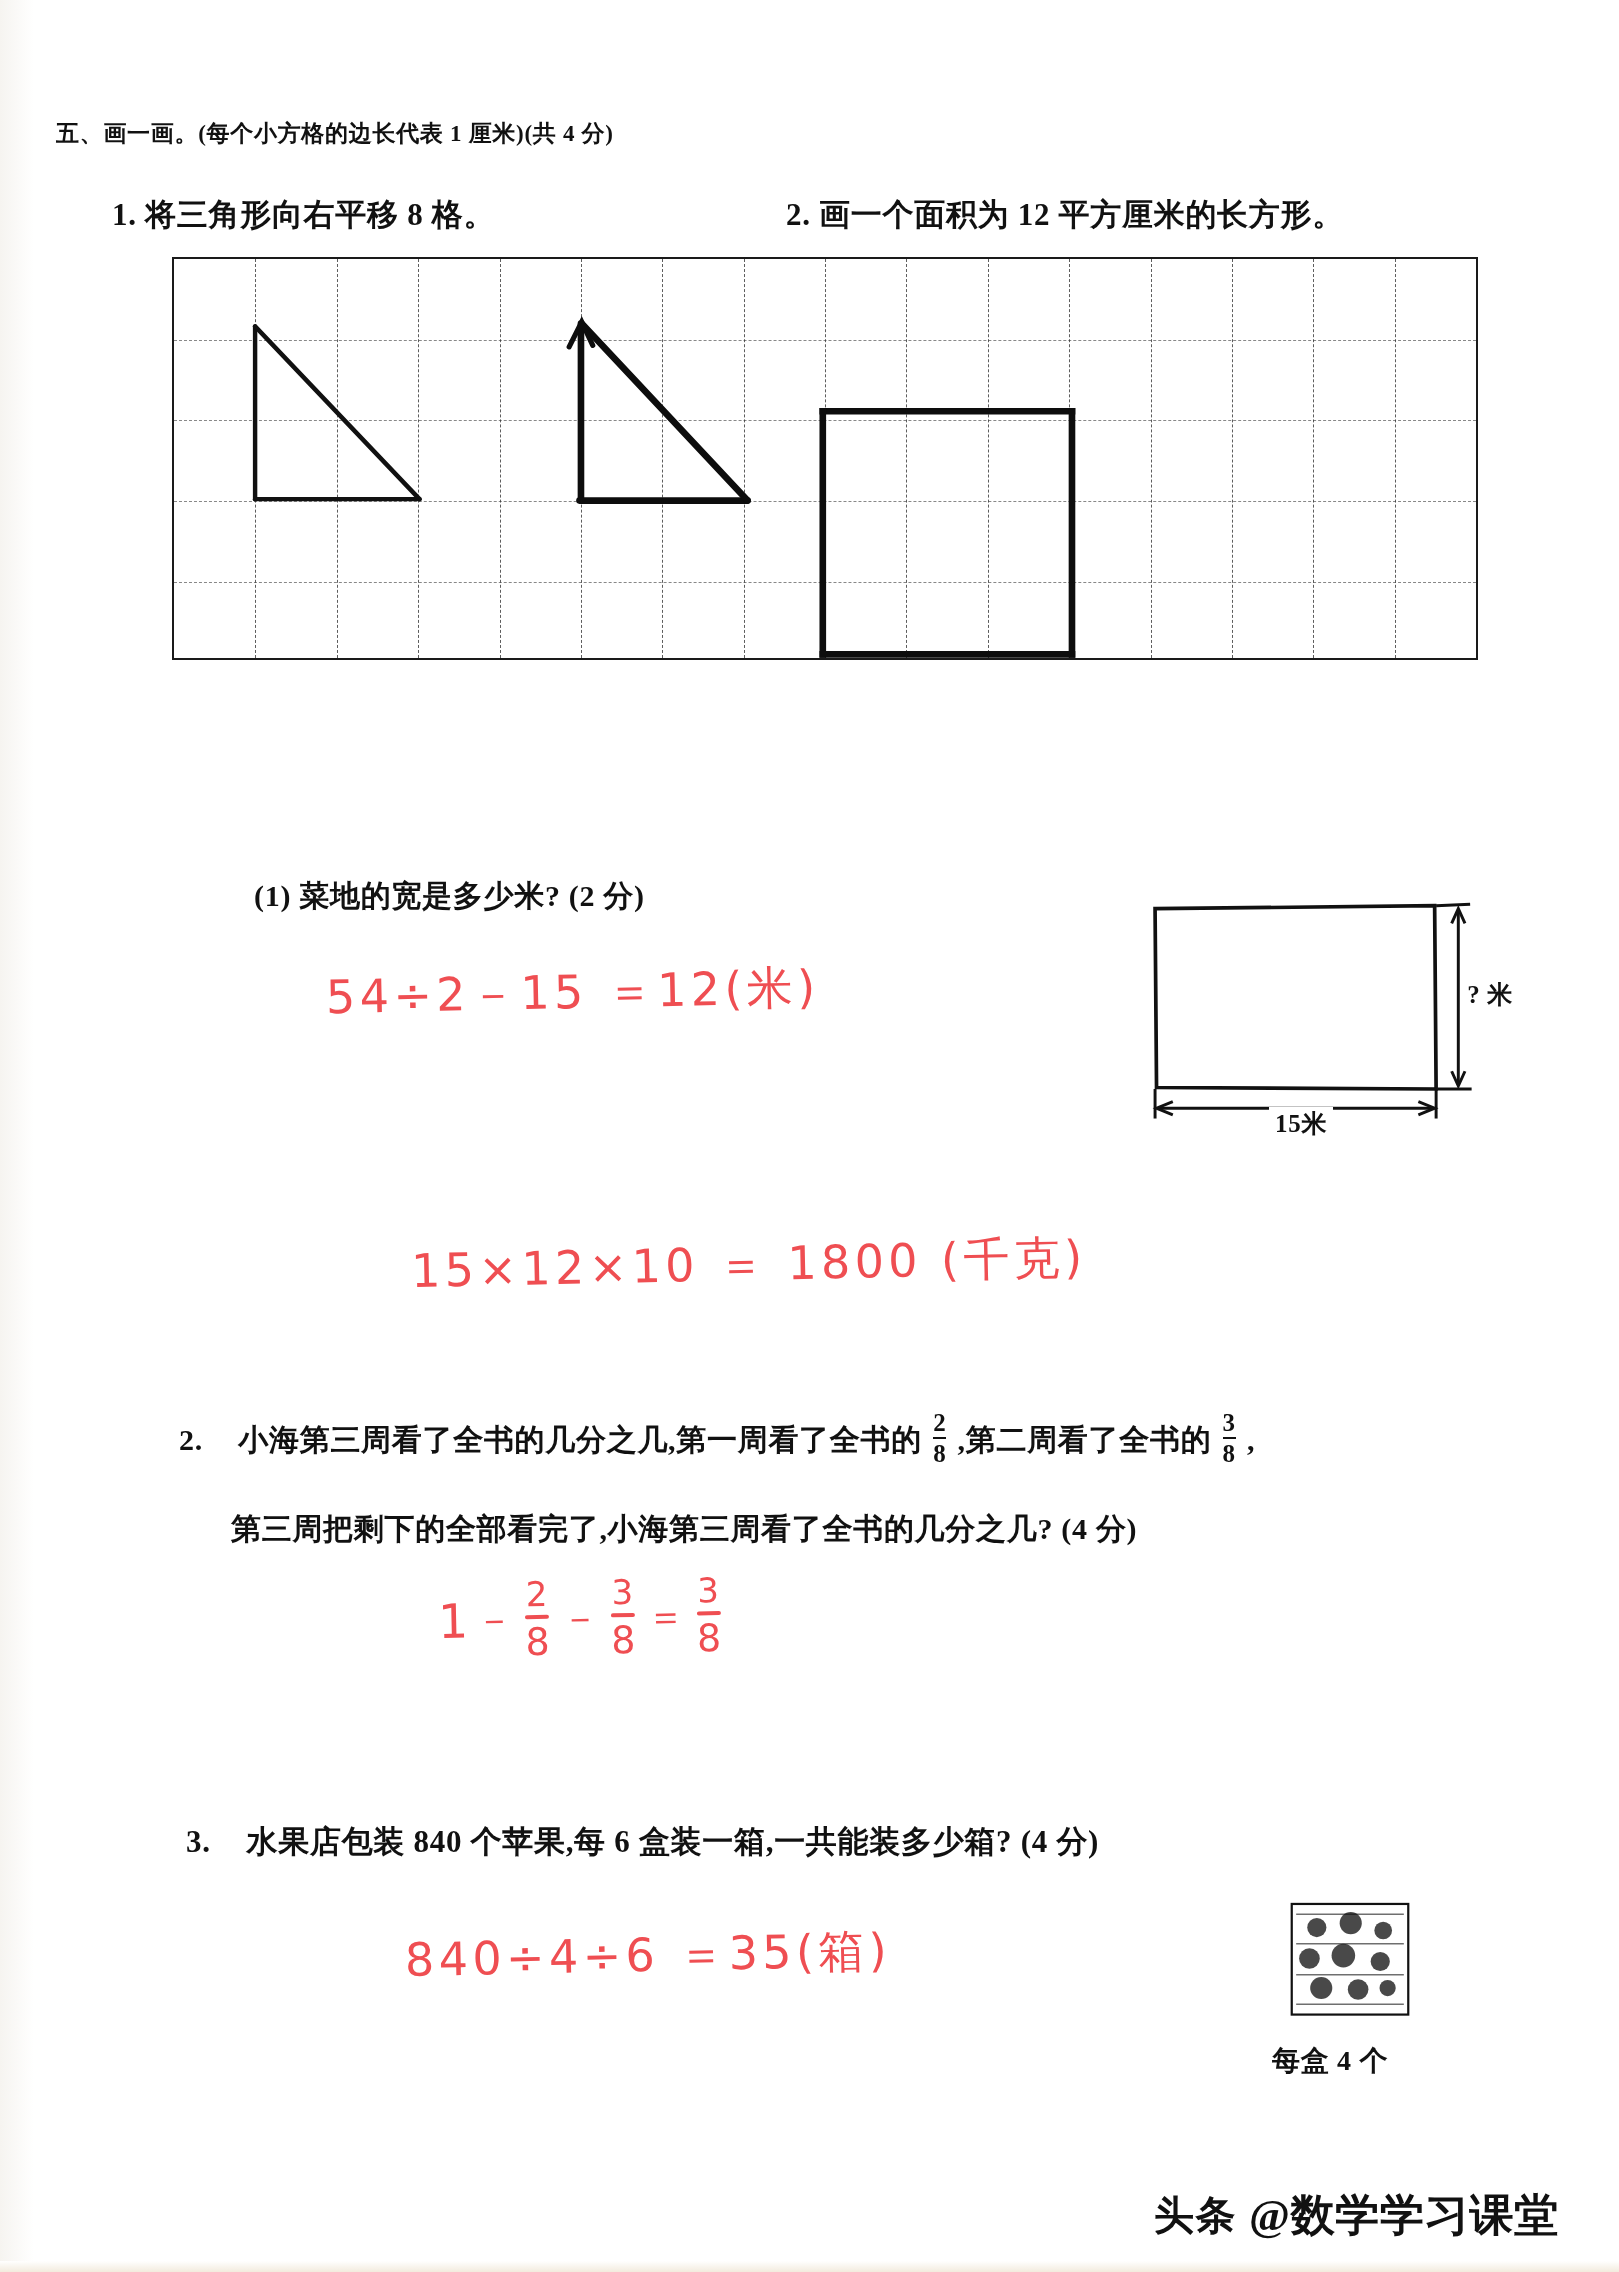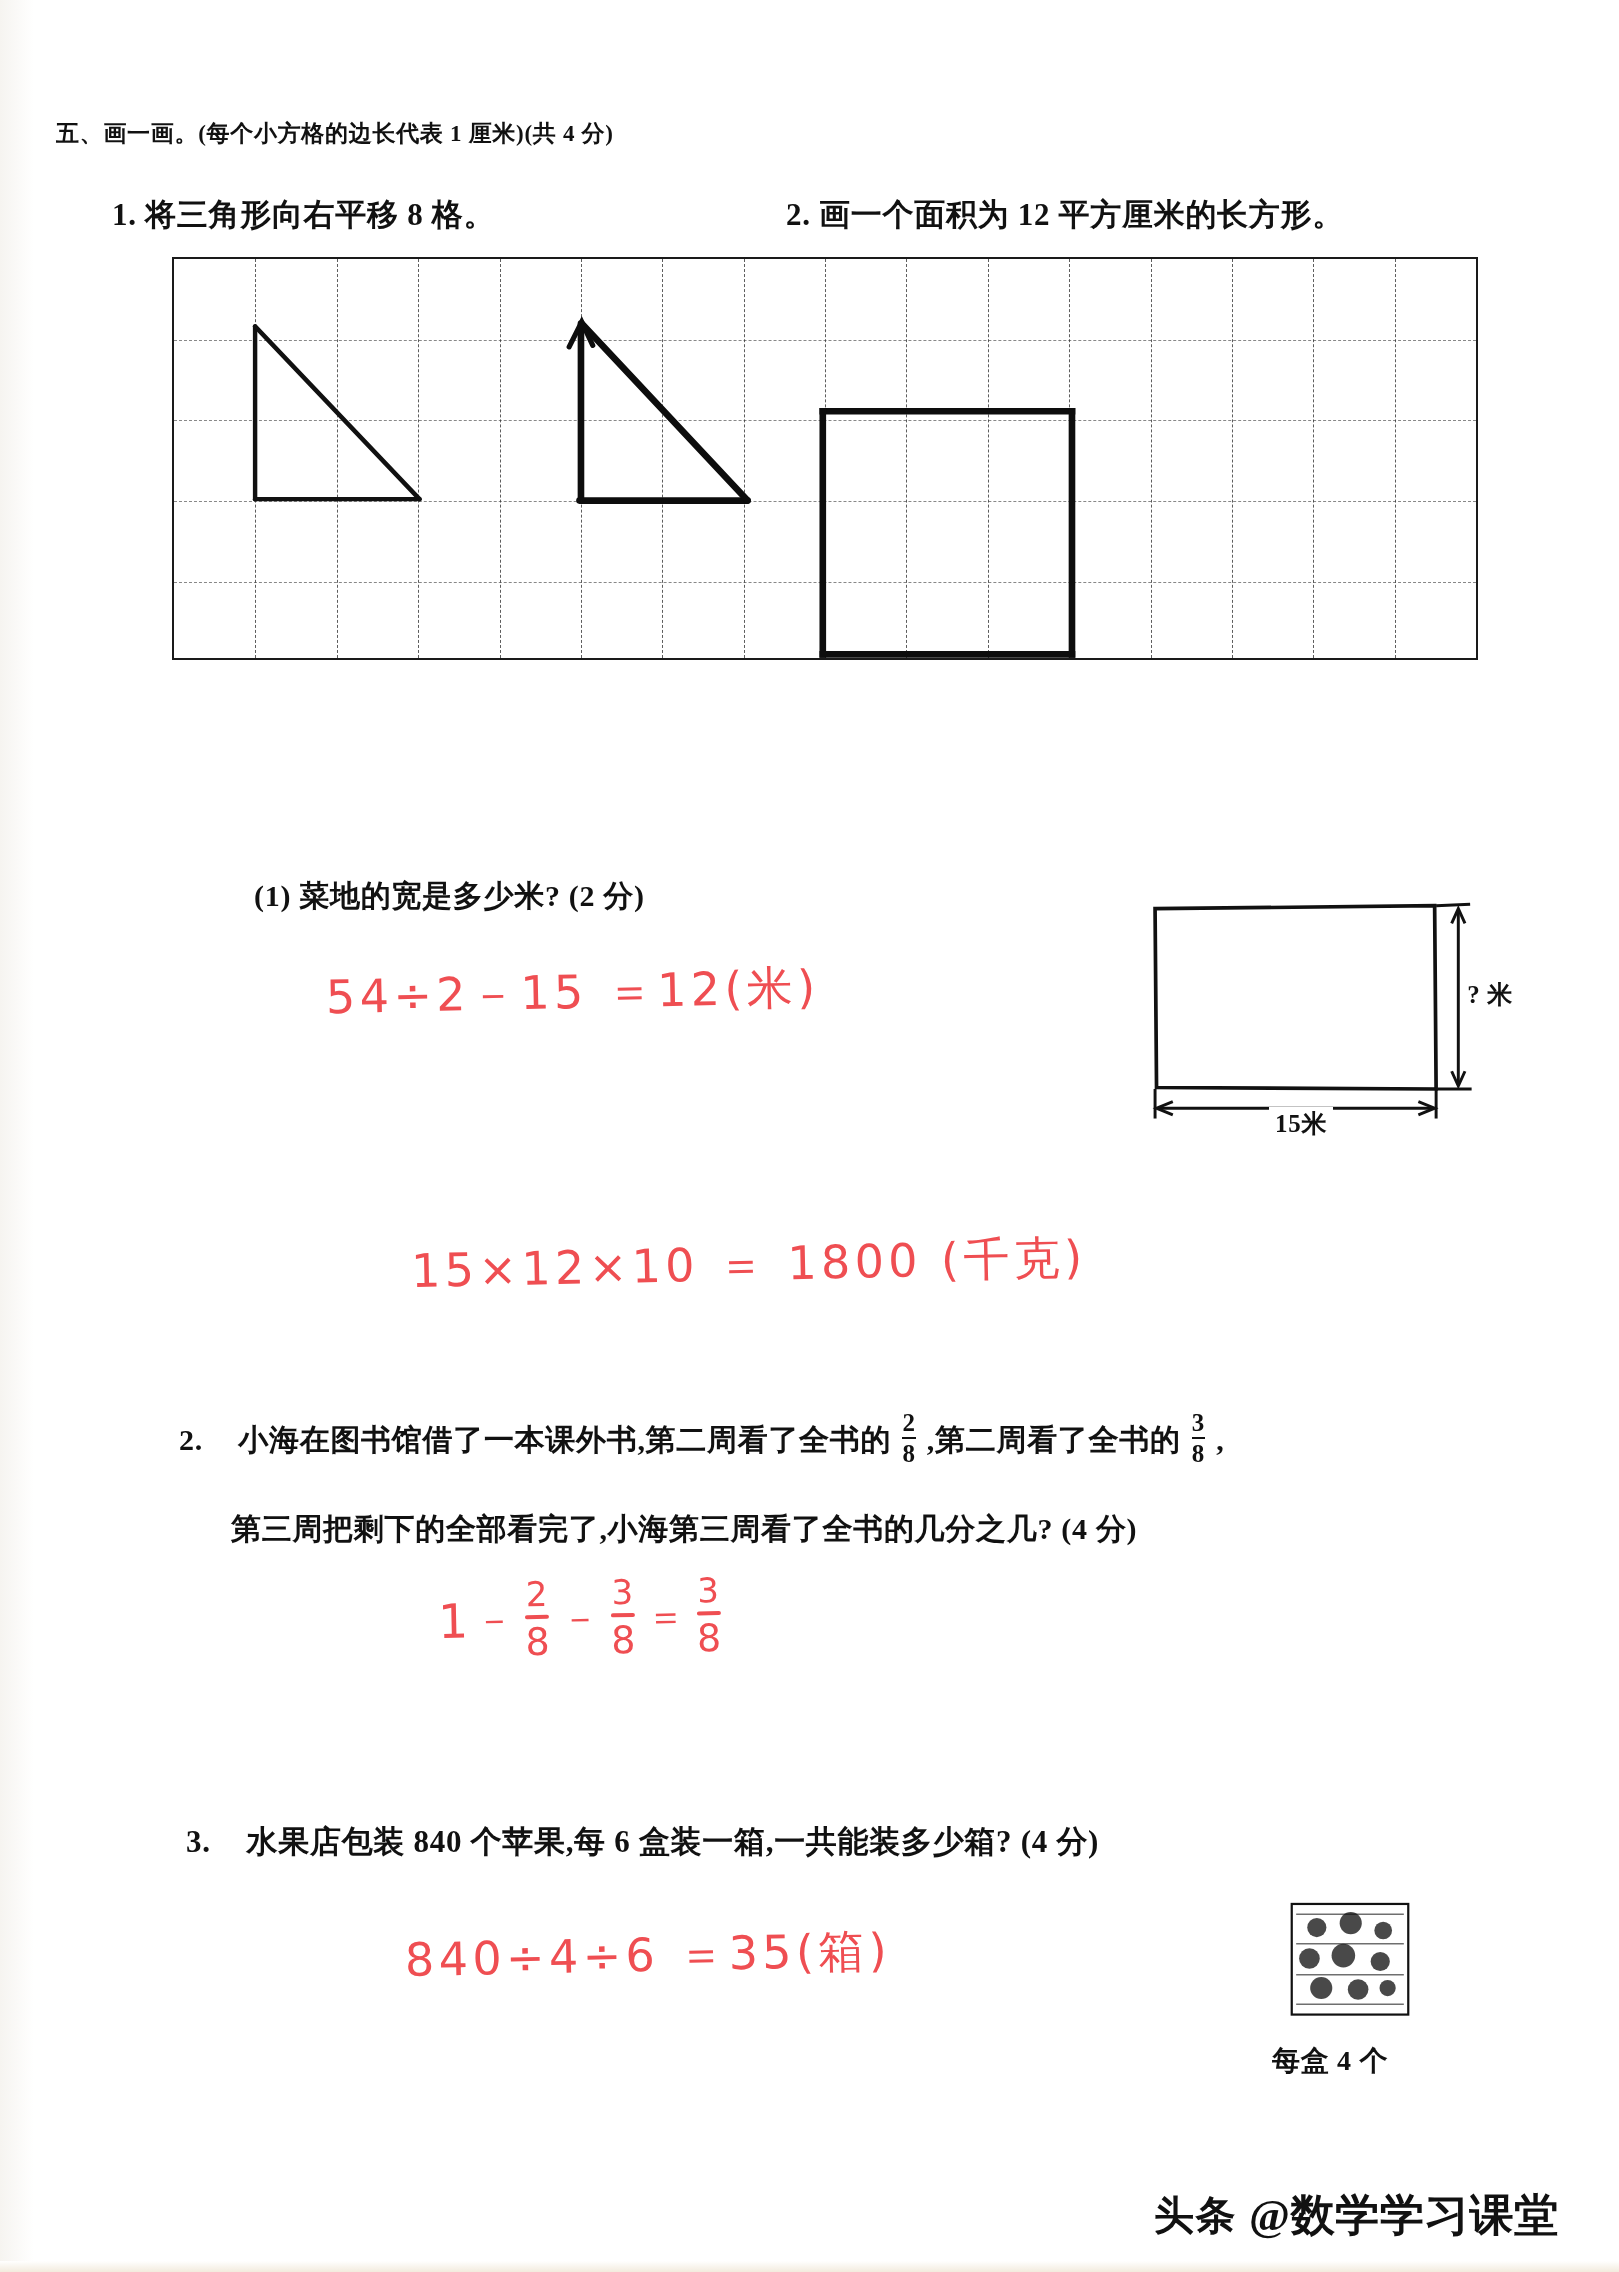--- a/index.html
+++ b/index.html
@@ -285,21 +285,21 @@
     <div class="fig1-label-right cn">? 米</div>
     <div class="fig1-label-bottom cn">15米</div>
   </div>
 
 
   <div class="hand hand-big" style="left:411px; top:1234px;">15×12×10 ＝ 1800 (千克)</div>
 
   <div class="qline cn" style="left:179px; top:1410px; font-size:30px;">
     <span>2.</span>
     <span style="display:inline-block;width:19px"></span>
-    <span>小海在图书馆借了一本课外书,第二周看了全书的</span>
+    <span>小海第三周看了全书的几分之几,第一周看了全书的</span>
     <span class="pfrac">
       <span class="num">2</span>
       <span class="bar"></span>
       <span class="den">8</span>
     </span>
     <span>,第二周看了全书的</span>
     <span class="pfrac">
       <span class="num">3</span>
       <span class="bar"></span>
       <span class="den">8</span>

